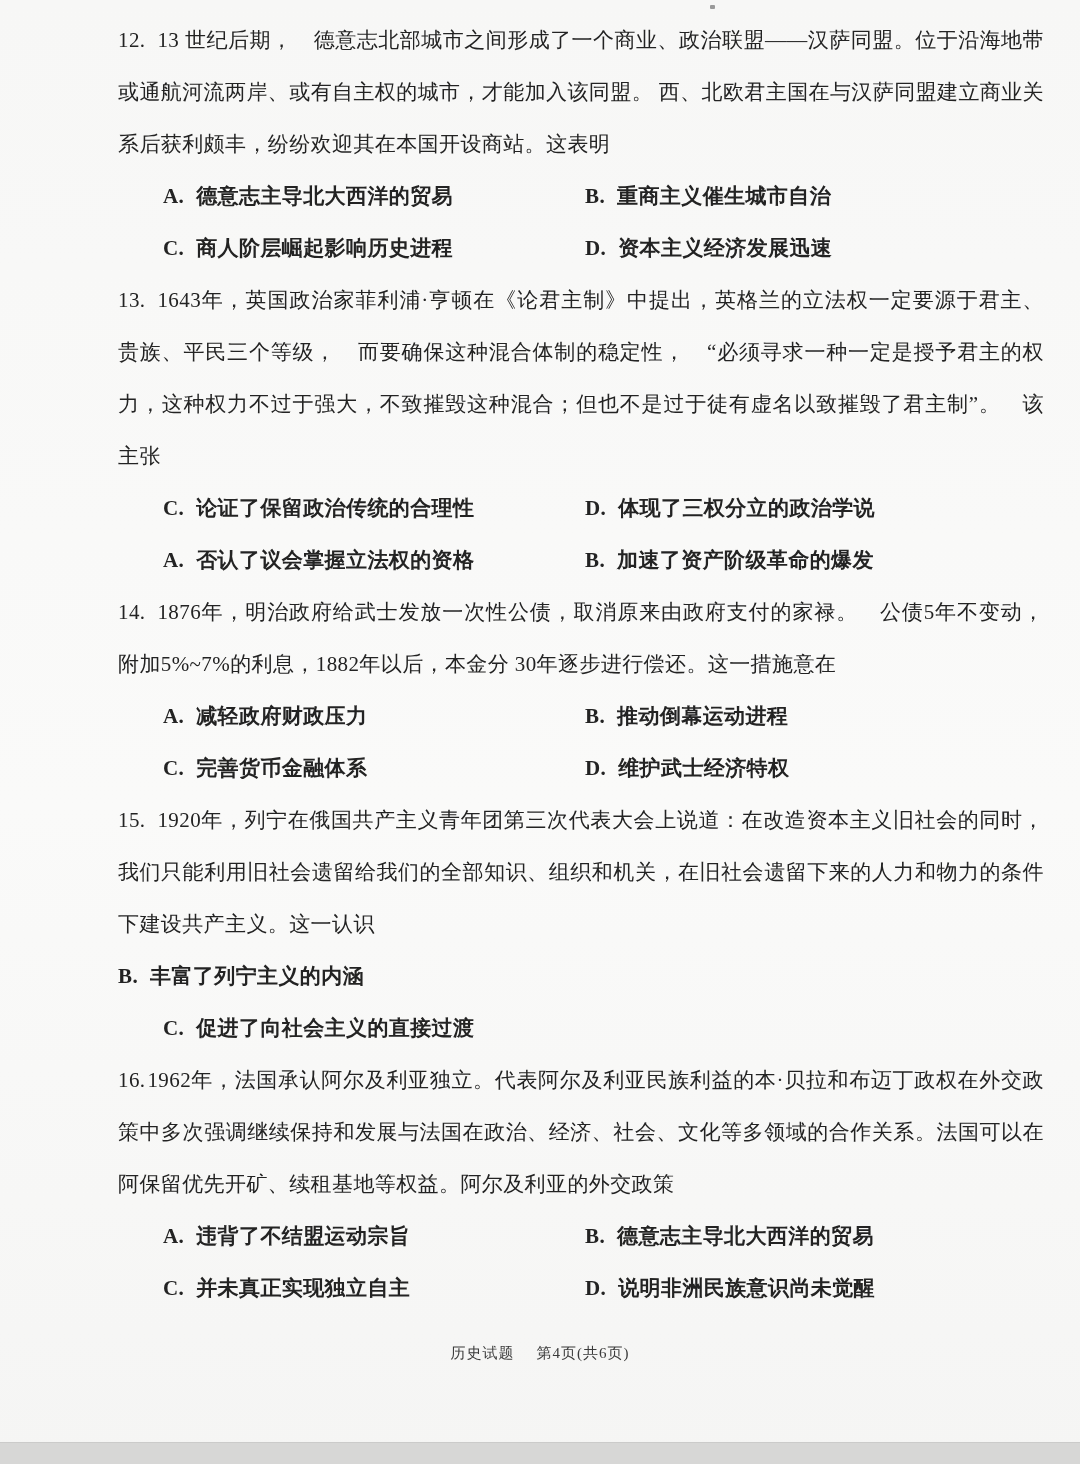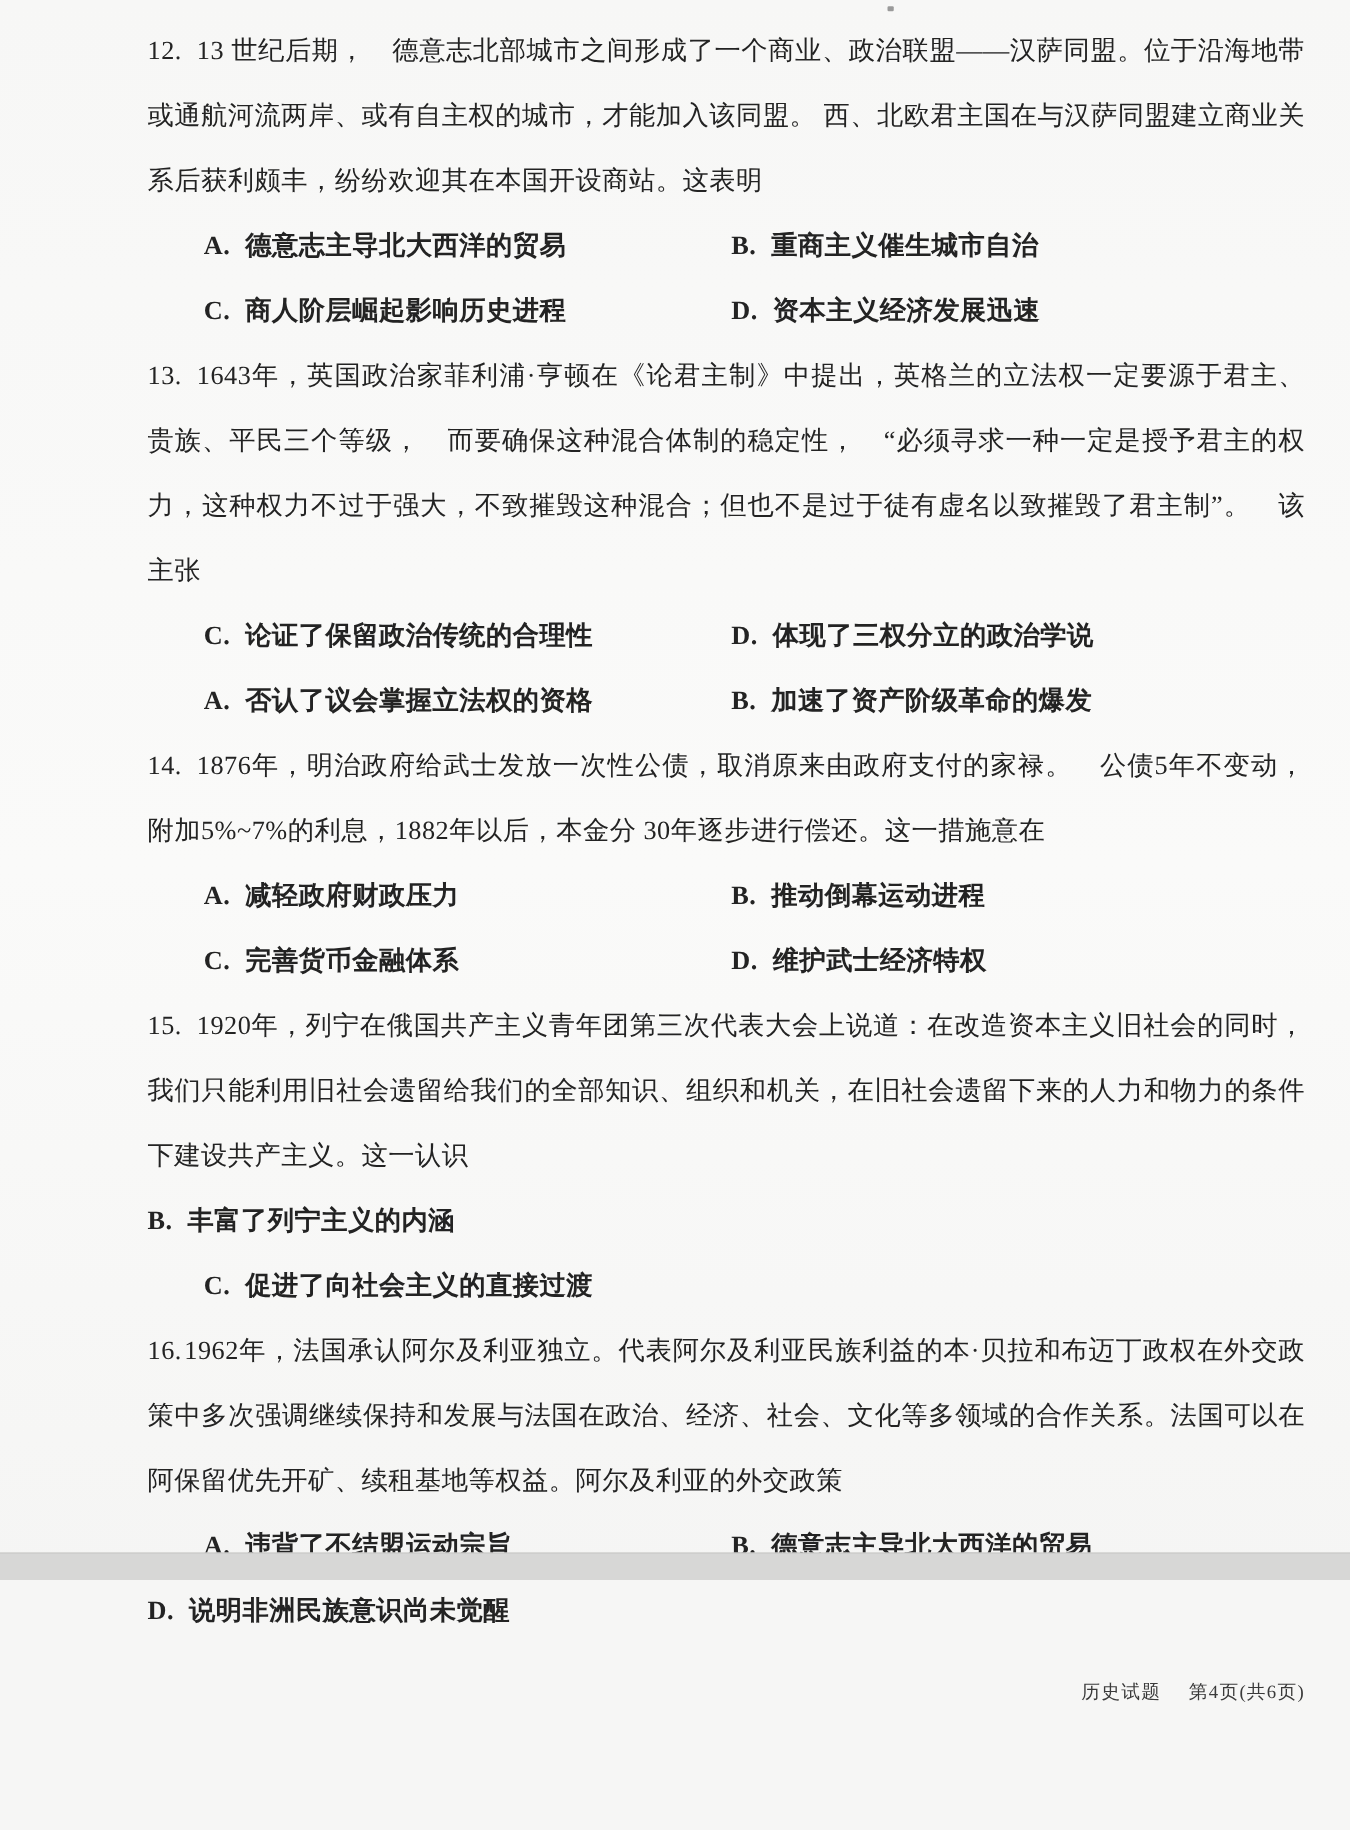--- a/index.html
+++ b/index.html
@@ -6,21 +6,21 @@
     margin: 0;
     padding: 0;
     width: 1080px;
     height: 1464px;
     overflow: hidden;
     background: #f6f6f5;
   }
   .page {
     position: relative;
     width: 1080px;
-    height: 1264px;
+    height: 1464px;
     background: linear-gradient(180deg, #f7f7f6 0%, #fafaf9 55%, #f5f5f4 100%);
     font-family: "Liberation Serif", "DejaVu Serif", serif;
     color: #232323;
     box-sizing: border-box;
     padding: 14px 36px 0 118px;
   }
   .question { margin: 0; }
   .stem {
     margin: 0;
     font-size: 21px;
@@ -45,21 +45,21 @@
     padding-left: 45px;
     white-space: nowrap;
   }
   .opt-cell-right {
     flex: 1 1 auto;
     white-space: nowrap;
   }
   .opt-label { margin-right: 12px; }
   .footer {
     margin-top: 30px;
-    text-align: right;
+    text-align: center;
     font-size: 15px;
     letter-spacing: 1px;
     color: #3a3a3a;
     
     margin-left: -82px;
   }
   .footer .gap { display: inline-block; width: 22px; }
   .artifact-dot {
     position: absolute;
     top: 5px;
@@ -140,20 +140,21 @@
   </section>
 
   <section class="question">
     <p class="stem"><span class="qnum tight">16.</span><span>1962年，法国承认阿尔及利亚独立。代表阿尔及利亚民族利益的本·贝拉和布迈丁政权在外交政策中多次强调继续保持和发展与法国在政治、经济、社会、文化等多领域的合作关系。法国可以在阿保留优先开矿、续租基地等权益。阿尔及利亚的外交政策</span></p>
     <div class="options">
       <div class="opt-row">
         <div class="opt-cell-left"><span class="opt-label">A.</span><span>违背了不结盟运动宗旨</span></div>
         <div class="opt-cell-right"><span class="opt-label">B.</span><span>德意志主导北大西洋的贸易</span></div>
       </div>
       <div class="opt-row">
+        <div class="opt-cell-left"><span class="opt-label">C.</span><span>并未真正实现独立自主</span></div>
         <div class="opt-cell-right"><span class="opt-label">D.</span><span>说明非洲民族意识尚未觉醒</span></div>
       </div>
     </div>
   </section>
 
   <div class="footer">
     <span>历史试题</span><span class="gap"></span><span>第4页(共6页)</span>
   </div>
 
   <div class="scan-strip"></div>

